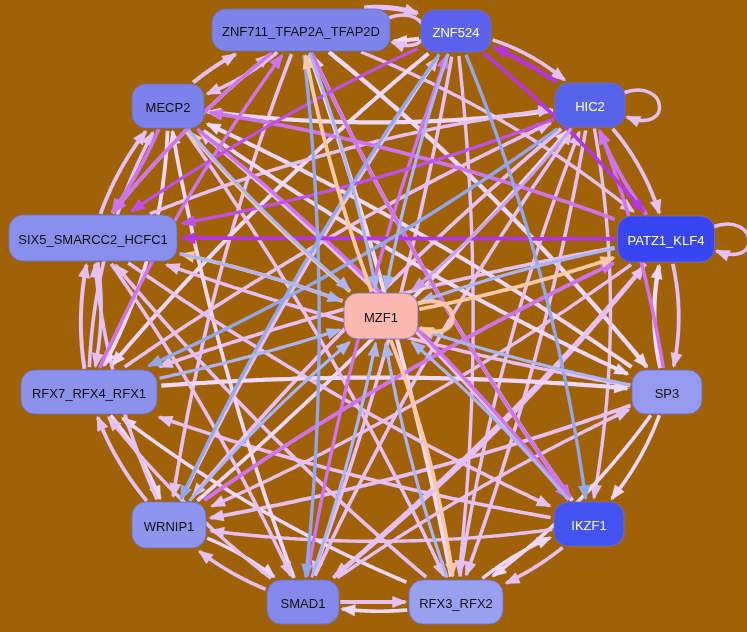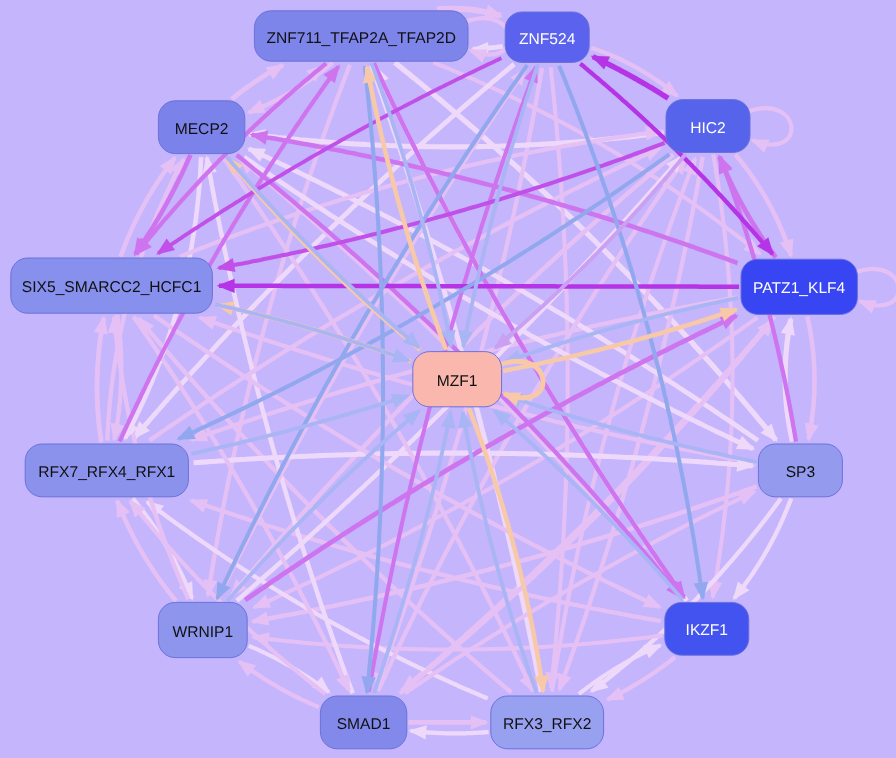--- a/index.html
+++ b/index.html
@@ -1,16 +1,16 @@
 <!DOCTYPE html>
 <html><head>
 <meta charset="utf-8">
 <style>
   html,body{margin:0;padding:0;background:#ffffff;}
-  .stage{position:relative;width:747px;height:632px;background:#c4b5fd;overflow:hidden;}
+  .stage{position:relative;width:747px;height:632px;background:#a16207;overflow:hidden;}
   svg{display:block;}
   .node-label{font-family:"Liberation Sans","DejaVu Sans",sans-serif;font-size:13px;}
 </style>
 </head>
 <body>
 
 <div class="stage">
   <svg id="net" width="747" height="632" viewBox="0 0 747 632" xmlns="http://www.w3.org/2000/svg">
       <defs>
         <marker id="arr-lav2" markerUnits="userSpaceOnUse" markerWidth="18" markerHeight="14" refX="14" refY="7" orient="auto">

